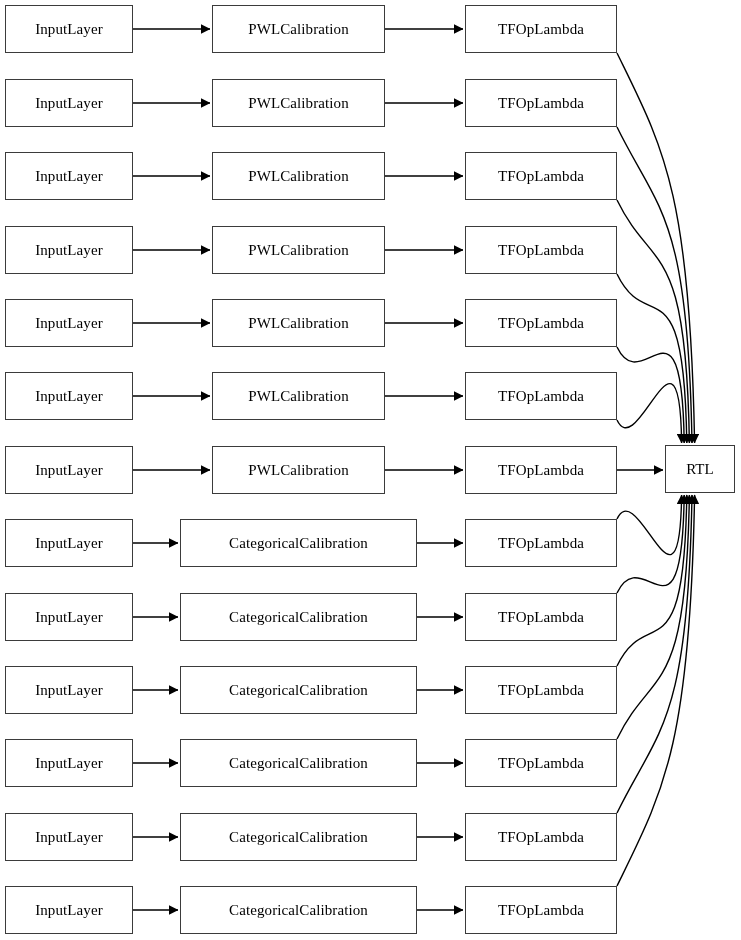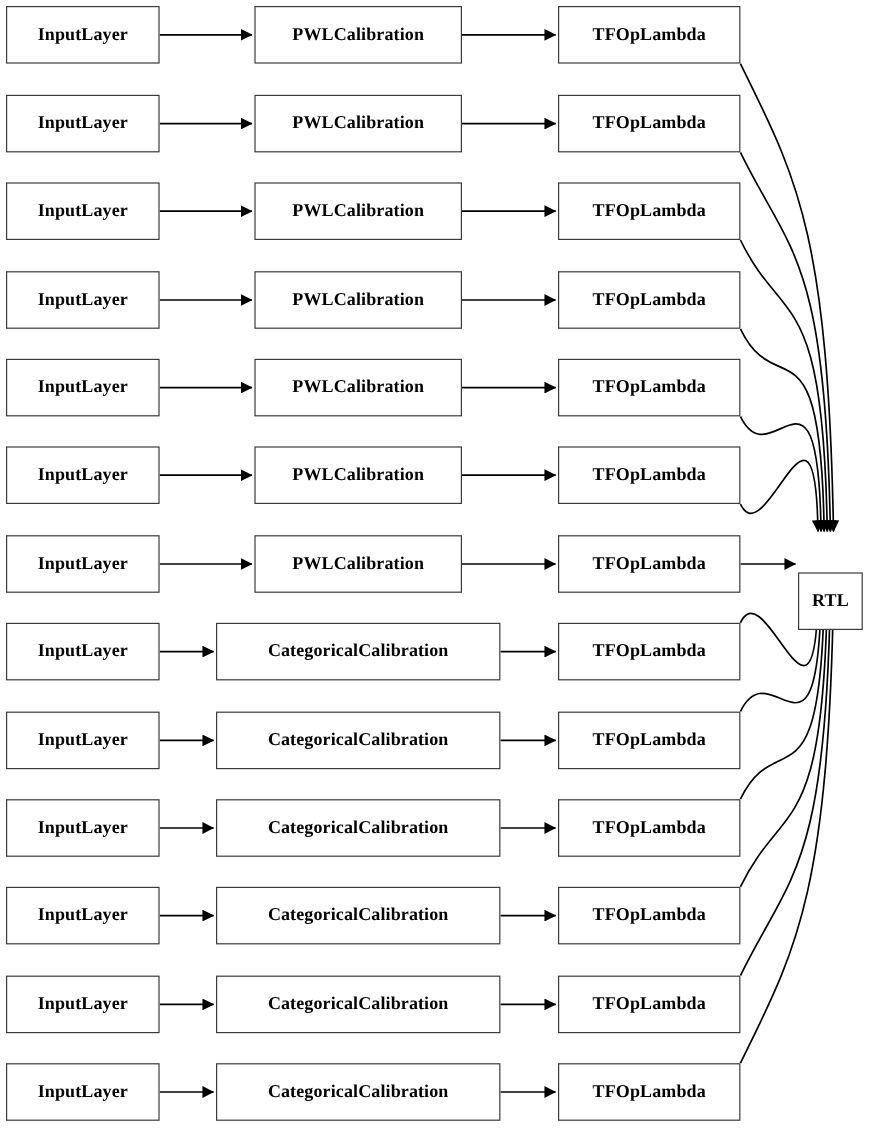--- a/index.html
+++ b/index.html
@@ -10,21 +10,20 @@
   }
   body {
     font-family: "Liberation Serif", "DejaVu Serif", serif;
   }
   #graph-canvas {
     position: relative;
     width: 741px;
     height: 940px;
     background: #ffffff;
     overflow: hidden;
-    font-weight: bold;
   }
   #edge-layer {
     position: absolute;
     left: 0;
     top: 0;
     width: 741px;
     height: 940px;
     pointer-events: none;
   }
   .node {
@@ -218,17 +217,17 @@
         <span class="node-label">InputLayer</span>
       </div>
       <div class="node" style="left: 180px; top: 886px; width: 237px;">
         <span class="node-label">CategoricalCalibration</span>
       </div>
       <div class="node" style="left: 465px; top: 886px; width: 152px;">
         <span class="node-label">TFOpLambda</span>
       </div>
     </div>
 
-  <div class="node node-rtl" id="rtl-node" style="left:665px; top:445px; width:54px;margin-top:32px;">
+  <div class="node node-rtl" id="rtl-node" style="left:665px; top:445px; width:70px;">
     <span class="node-label">RTL</span>
   </div>
 
 </div>
 
 </body></html>

